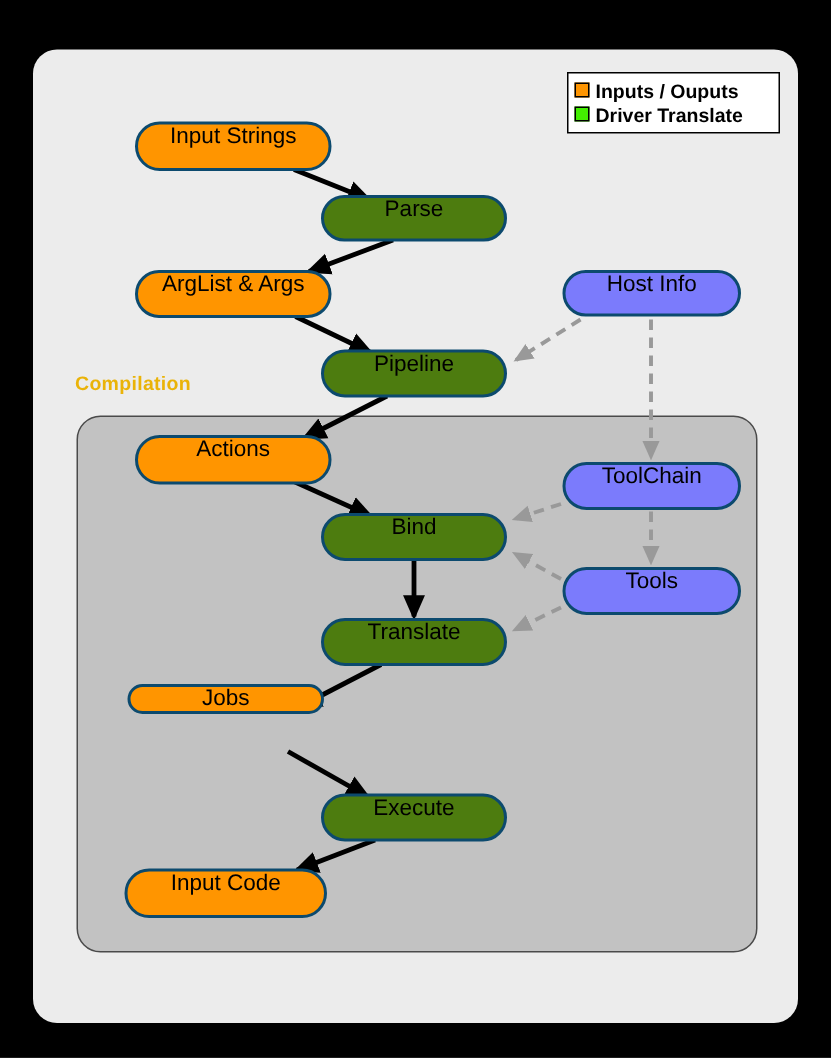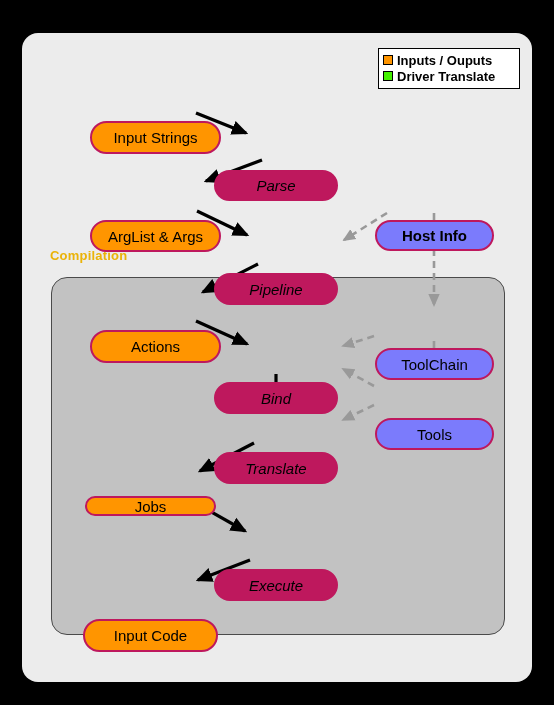--- a/index.html
+++ b/index.html
@@ -53,33 +53,32 @@
     position: absolute;
     left: 0;
     top: 0;
     width: 554px;
     height: 705px;
     overflow: visible;
   }
   .node {
     position: absolute;
     box-sizing: border-box;
-    border: 2px solid #be185d;
+    border: 2px solid #0c4a6e;
     border-radius: 999px;
     display: flex;
-    align-items: center;
+    align-items: flex-start;
     justify-content: center;
     font-size: 15px;
     color: #000000;
     white-space: nowrap;
     line-height: 1;
-    margin-top: 40px;
   }
   .node.io      { background: #ff9500; }
-  .node.driver  { background: #be185d; font-style: italic; }
+  .node.driver  { background: #4d7c0f; }
   .node.helper  { background: #7b7bfc; }
 
   #legend {
     position: absolute;
     left: 378px;
     top: 48px;
     background: #ffffff;
     border: 1px solid #000000;
     padding: 3px 24px 4px 4px;
     box-sizing: border-box;
@@ -155,21 +154,21 @@
       </div>
       <div class="node driver" style="left: 214px; top: 130px; width: 124px; height: 31px;">
         <span>Parse</span>
       </div>
       <div class="node io" style="left: 90px; top: 180px; width: 131px; height: 32px;">
         <span>ArgList &amp; Args</span>
       </div>
       <div class="node driver" style="left: 214px; top: 233px; width: 124px; height: 32px;">
         <span>Pipeline</span>
       </div>
-      <div class="node helper" style="left: 375px; top: 180px; width: 119px; height: 31px; font-weight: bold;">
+      <div class="node helper" style="left: 375px; top: 180px; width: 119px; height: 31px;">
         <span>Host Info</span>
       </div>
       <div class="node io" style="left: 90px; top: 290px; width: 131px; height: 33px;">
         <span>Actions</span>
       </div>
       <div class="node helper" style="left: 375px; top: 308px; width: 119px; height: 32px;">
         <span>ToolChain</span>
       </div>
       <div class="node driver" style="left: 214px; top: 342px; width: 124px; height: 32px;">
         <span>Bind</span>

